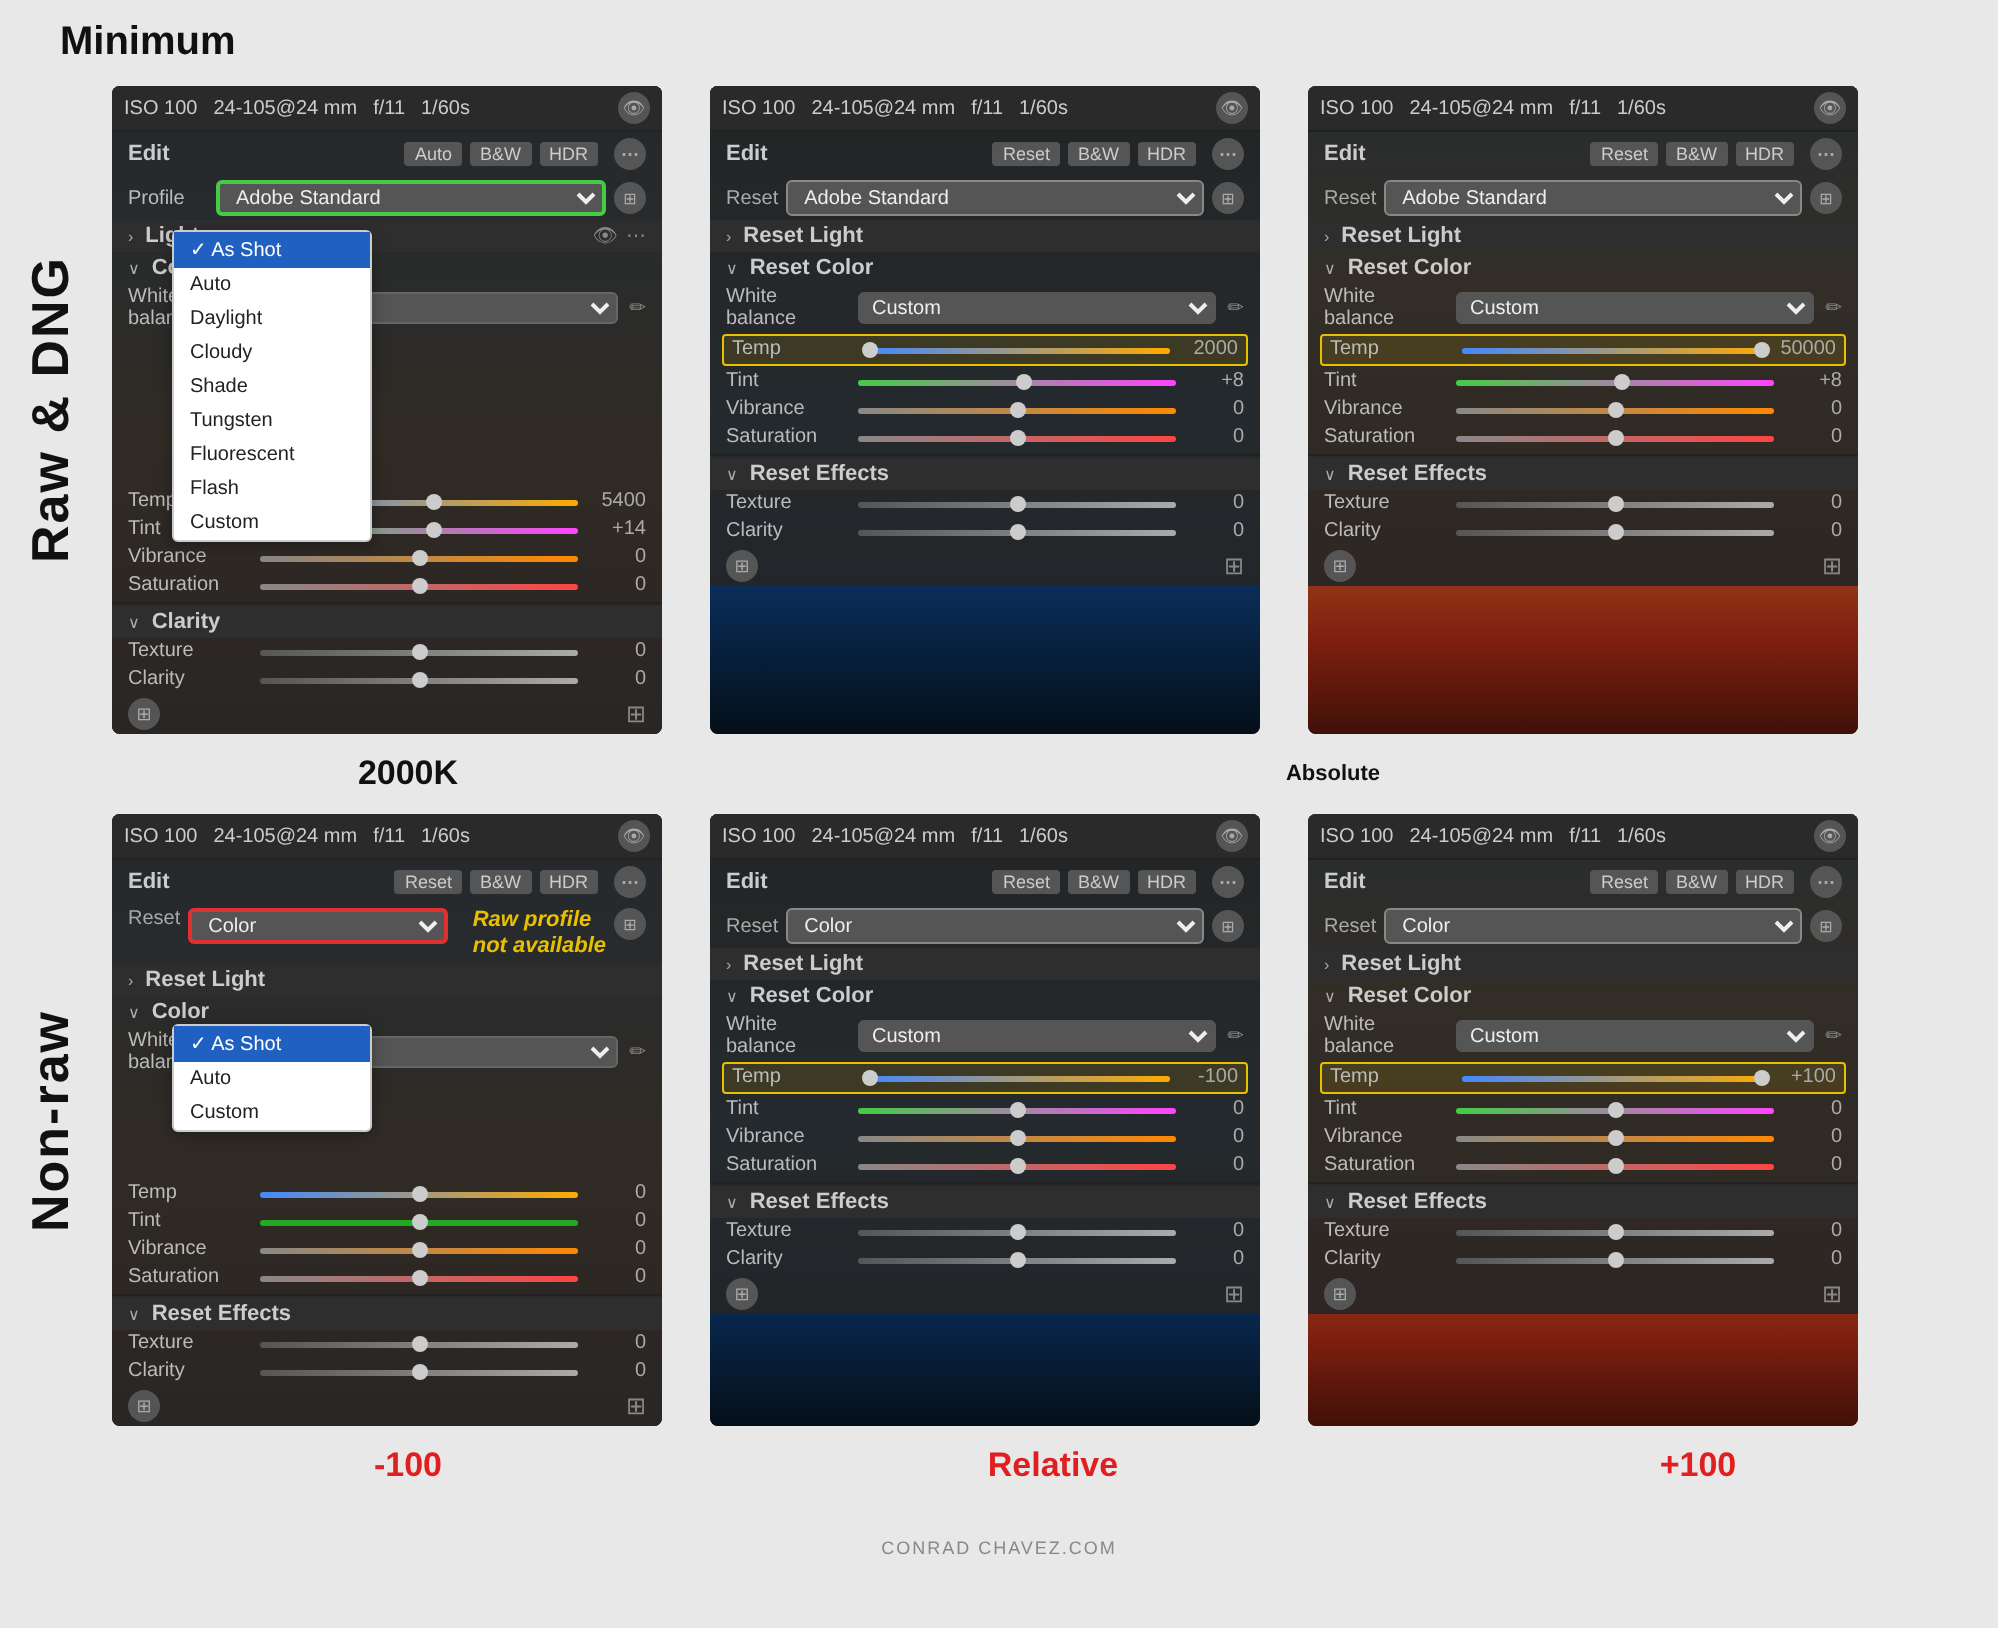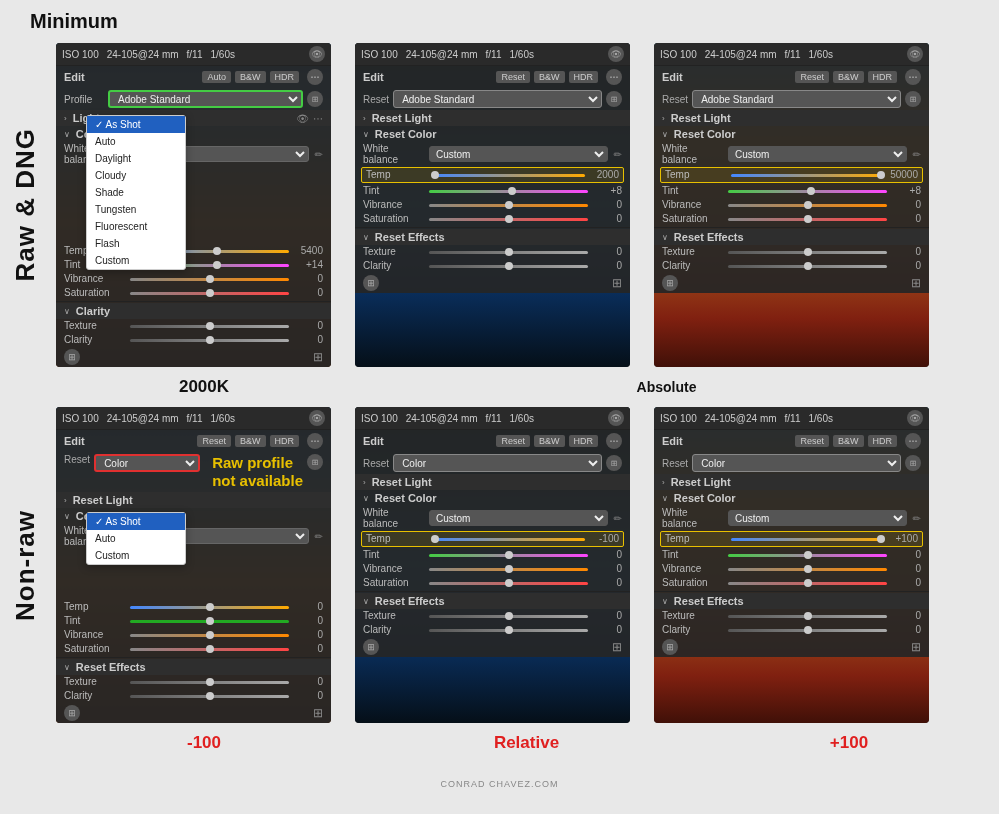--- a/index.html
+++ b/index.html
@@ -272,24 +272,25 @@
     .bottom-label-left { width: 280px; color: #111; }
     .bottom-label-mid { flex: 1; text-align: center; color: #111; font-size: 18px; font-weight: 700; }
     .bottom-label-right { width: 280px; color: #111; }
 
     
     .red-text { color: #e02020; }
 
     
     .raw-unavailable {
       color: #e8c000;
-      font-size: 15px;
+      font-size: 11px;
       font-weight: 700;
       margin-left: 4px;
       line-height: 1.2;
+      font-style: italic;
     }
 
     
     .divider {
       height: 1px;
       background: #222;
       margin: 1px 0;
     }
 
     
@@ -720,21 +721,21 @@
             <div style="margin-left:auto;" class="grid-icon">⊞</div>
           </div>
         </div>
       </div>
 
     </div>
   </div>
 
   <div class="row-bottom-labels">
     <div class="bottom-label bottom-label-left" style="font-size:17px;font-weight:700;color:#111;text-align:center;margin-left:8px;">2000K</div>
-    <div class="bottom-label bottom-label-mid" style="font-size:14px;font-weight:700;color:#111;">Absolute</div>
+    <div class="bottom-label bottom-label-mid" style="font-size:11px;font-weight:700;color:#111;">Absolute</div>
   </div>
 
   <div class="row-wrapper">
     <div class="row-label">Non-raw</div>
 
     <div class="panels-row">
 
       <div class="panel panel-with-bg" style="width:275px;">
         <div class="panel-img-bg bg4"></div>
         <div class="panel-ui-layer panel-ui-bg">

